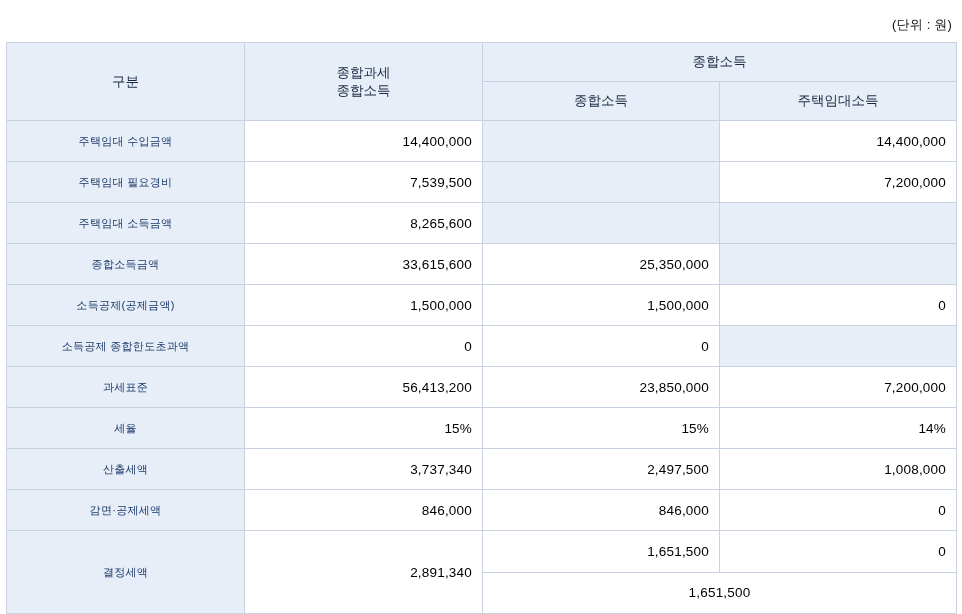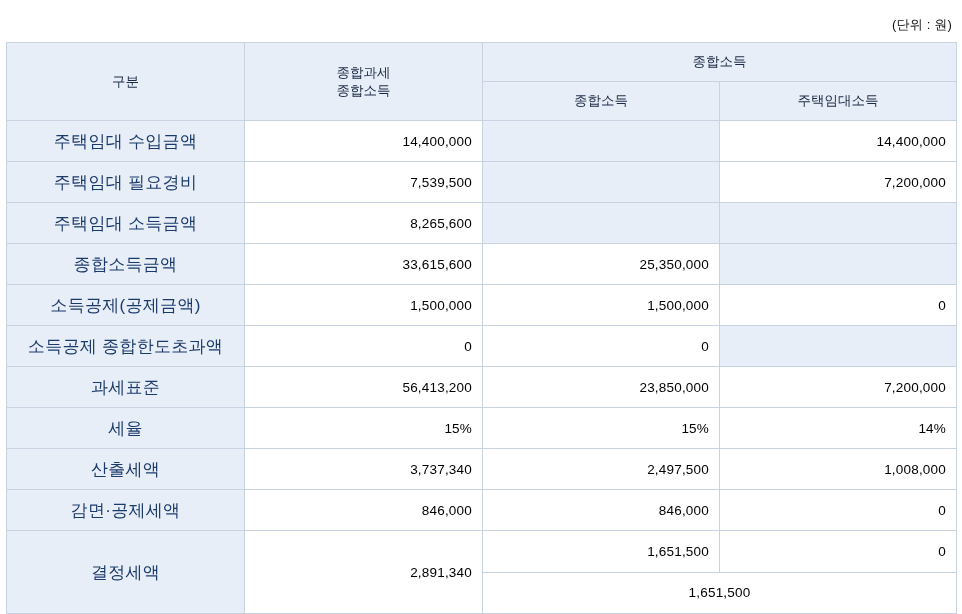--- a/index.html
+++ b/index.html
@@ -50,21 +50,21 @@
     font-size: 13.5px;
     height: 38px;
   }
   .hdr-tall {
     height: 77px;
   }
   .rowlabel {
     background: #e8eef7;
     text-align: center;
     color: #1a3a6b;
-    font-size: 17px;
+    font-size: 11px;
     height: 40px;
     letter-spacing: 0.3px;
   }
   .num {
     text-align: right;
     background: #ffffff;
     font-size: 13.5px;
     color: #000000;
     height: 40px;
     letter-spacing: 0.2px;

